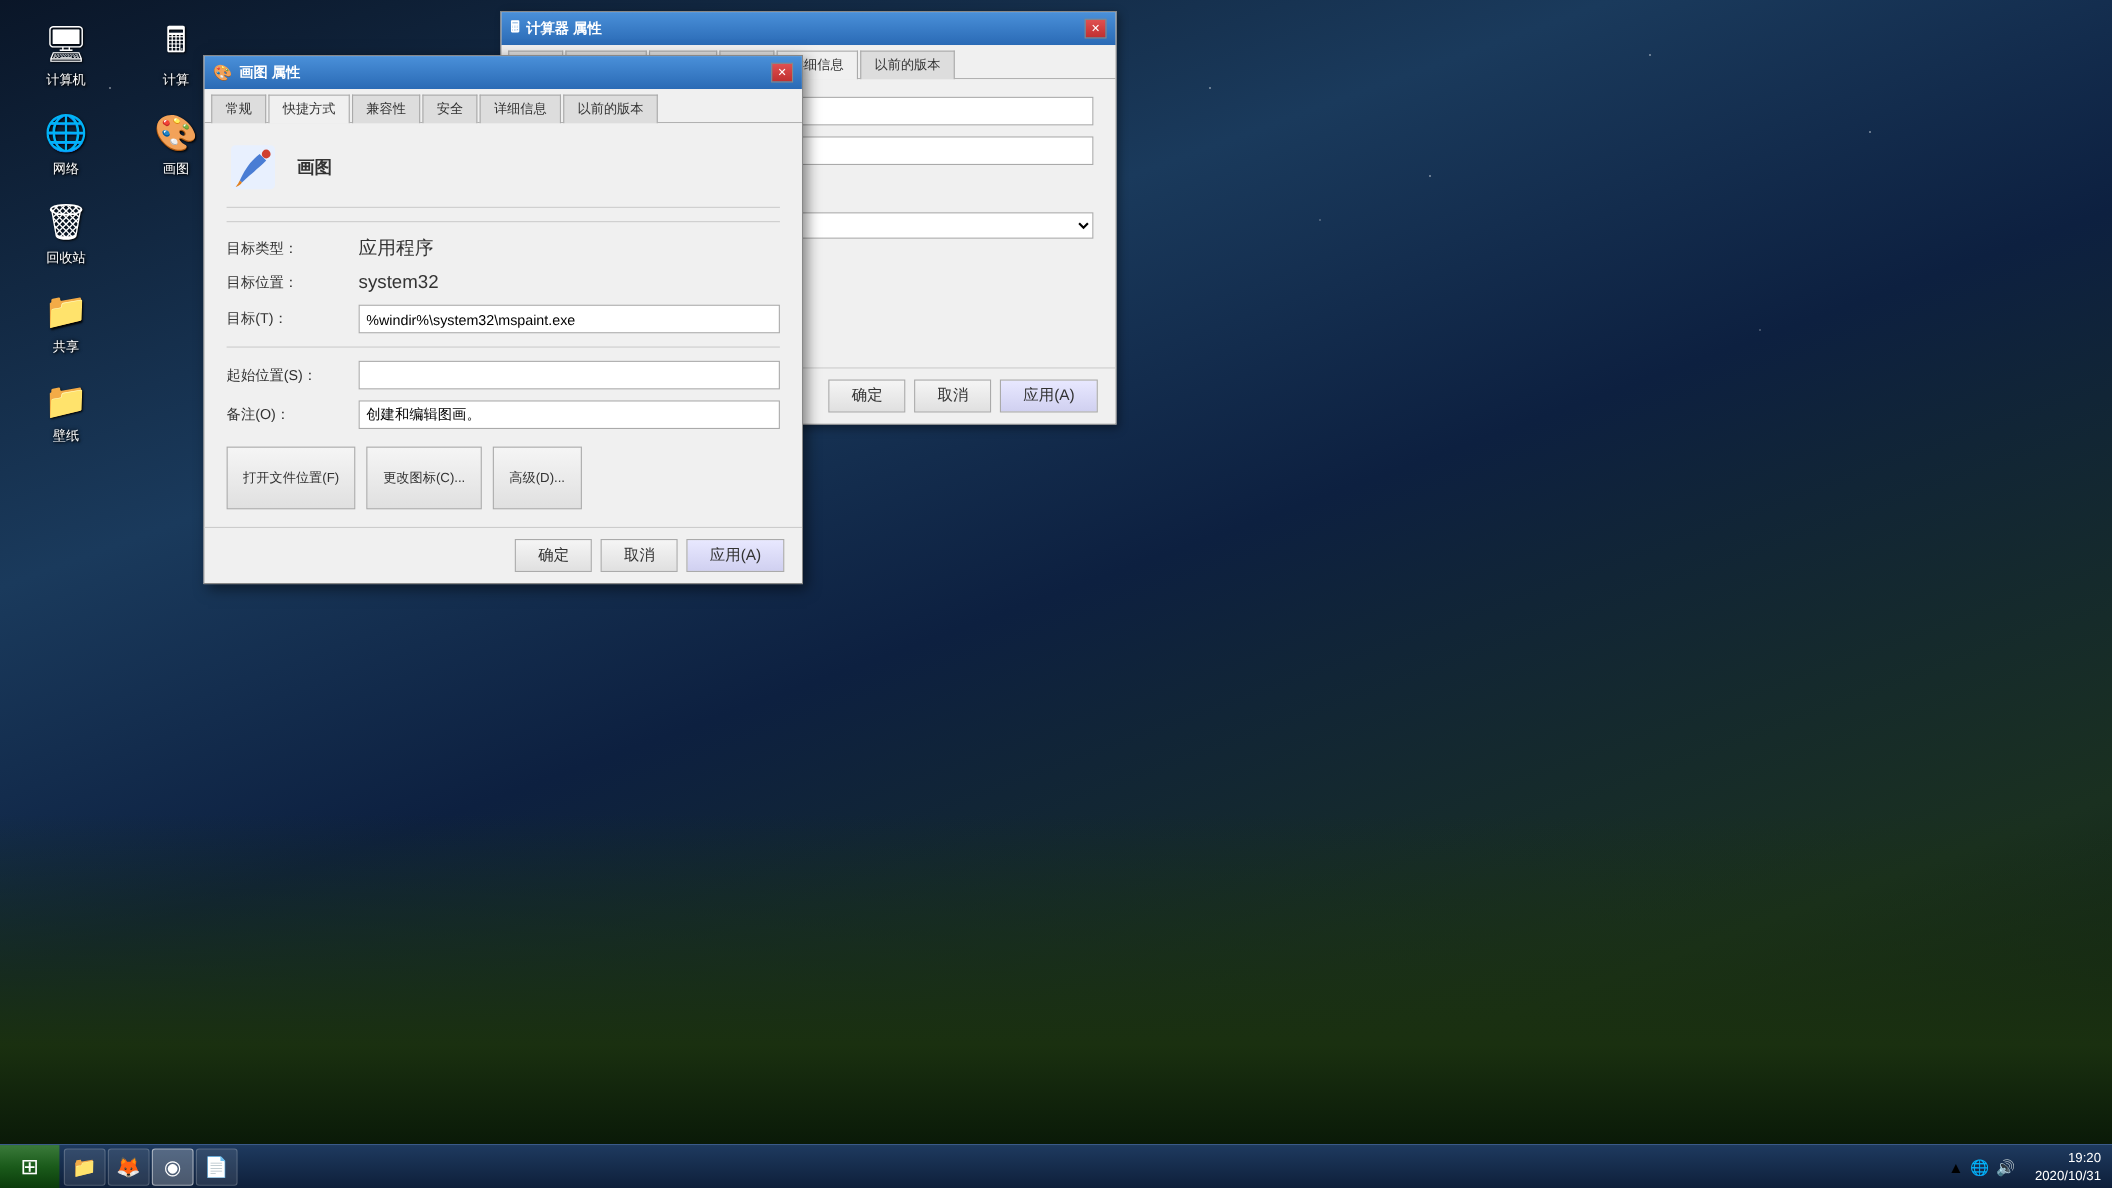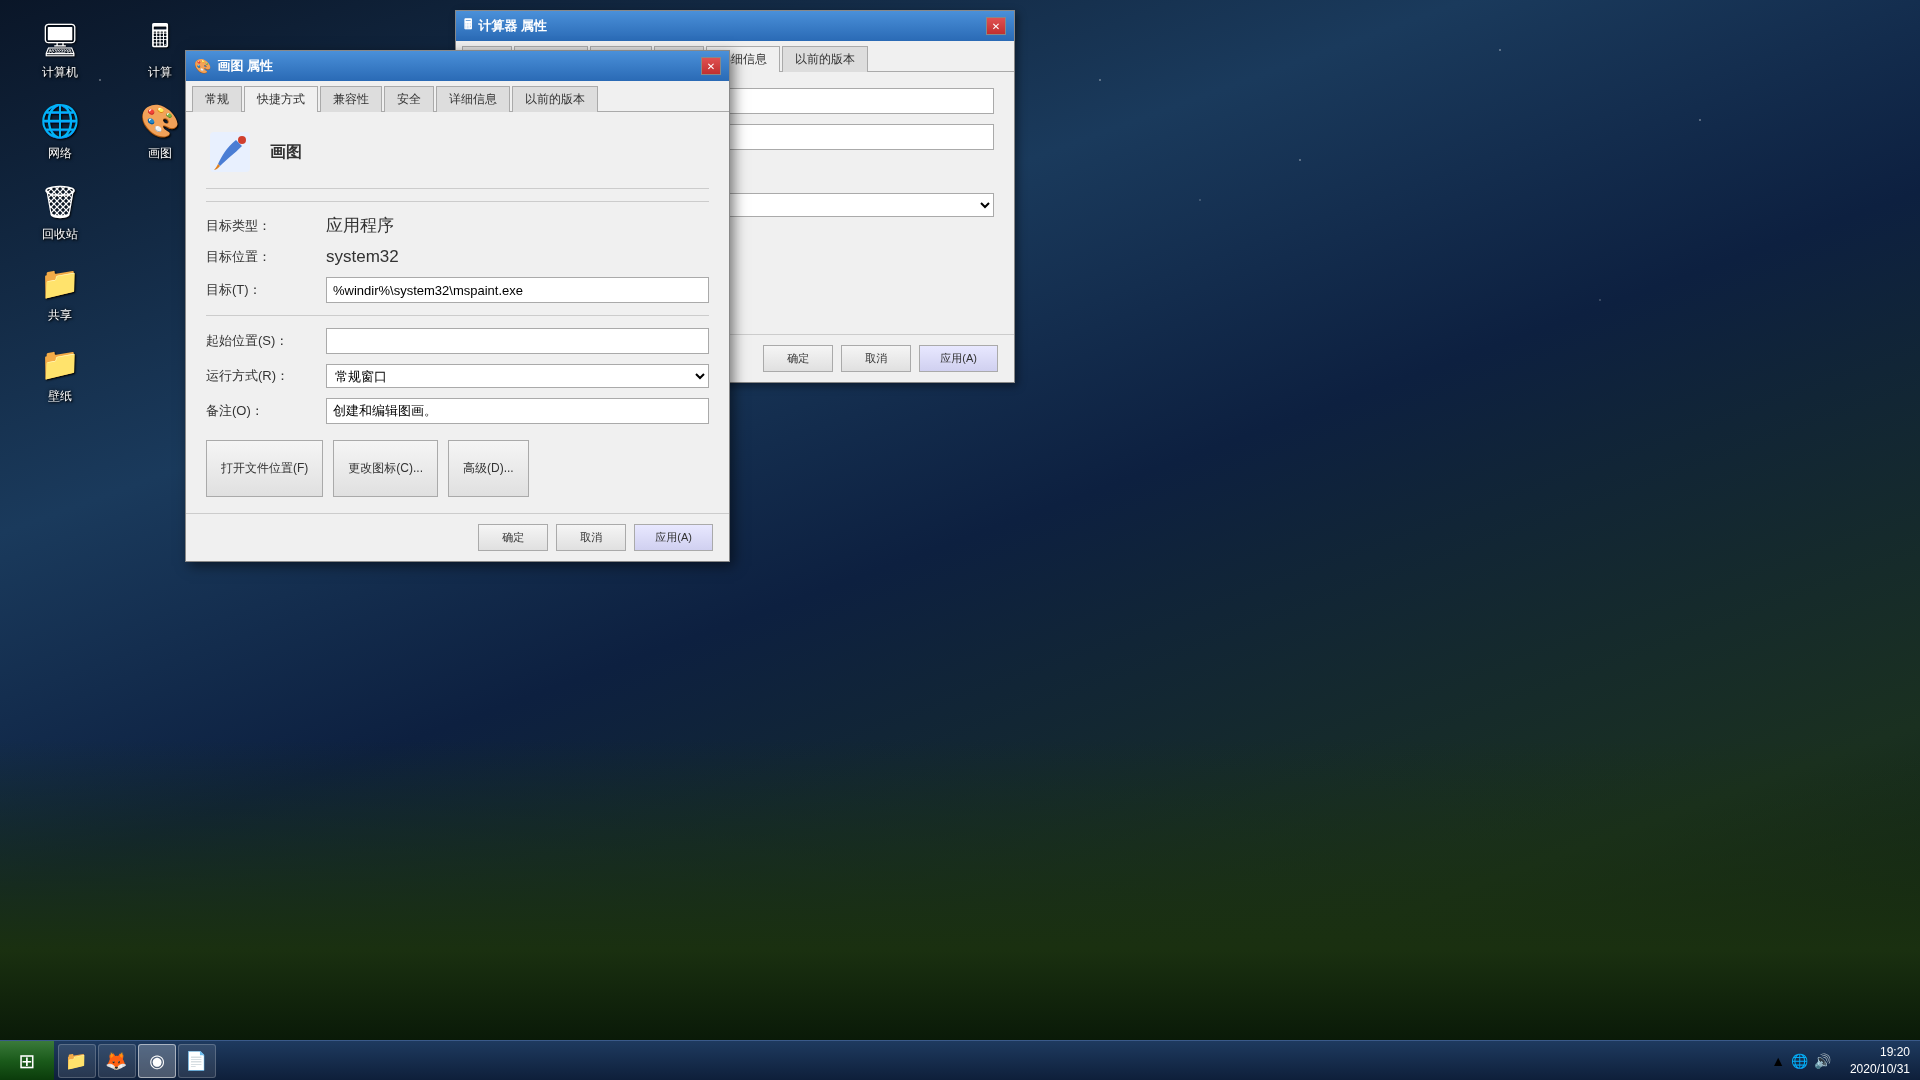--- a/index.html
+++ b/index.html
@@ -354,21 +354,21 @@
       padding: 10px 16px;
       border-top: 1px solid #ccc;
       background: #f0f0f0;
     }
 
     .footer-btn {
       padding: 5px 20px;
       background: linear-gradient(to bottom, #f5f5f5, #e0e0e0);
       border: 1px solid #aaa;
       cursor: pointer;
-      font-size: 11px;
+      font-size: 14px;
       font-family: inherit;
       color: #333;
       min-width: 70px;
     }
 
     .footer-btn.apply {
       background: linear-gradient(to bottom, #e8e8ff, #d0d0f0);
     }
 
     
@@ -543,26 +543,20 @@
       </div>
 
       <hr class="separator">
 
       <div class="prop-row">
         <div class="prop-label">起始位置(S)：</div>
         <input class="prop-input" style="flex: 1 1 0%;" value="">
       </div>
 
 
-      <div class="prop-row">
-        <div class="prop-label">运行方式(R)：</div>
-        <select class="prop-select" style="flex:1">
-          <option>常规窗口</option>
-        </select>
-      </div>
 
       <div class="prop-row">
         <div class="prop-label">备注(O)：</div>
         <input class="prop-input" style="flex: 1 1 0%;" value="创建和编辑图画。">
       </div>
 
       <div class="button-row">
         <button class="prop-btn">打开文件位置(F)</button>
         <button class="prop-btn">更改图标(C)...</button>
         <button class="prop-btn">高级(D)...</button>

